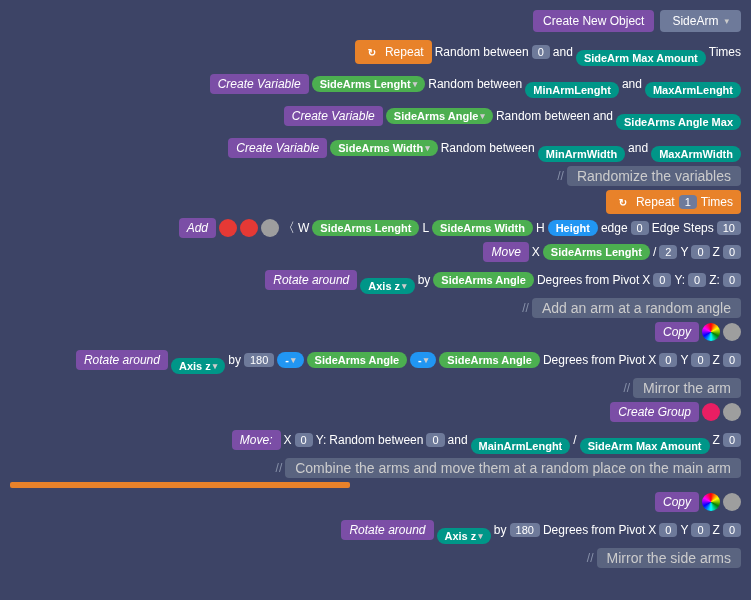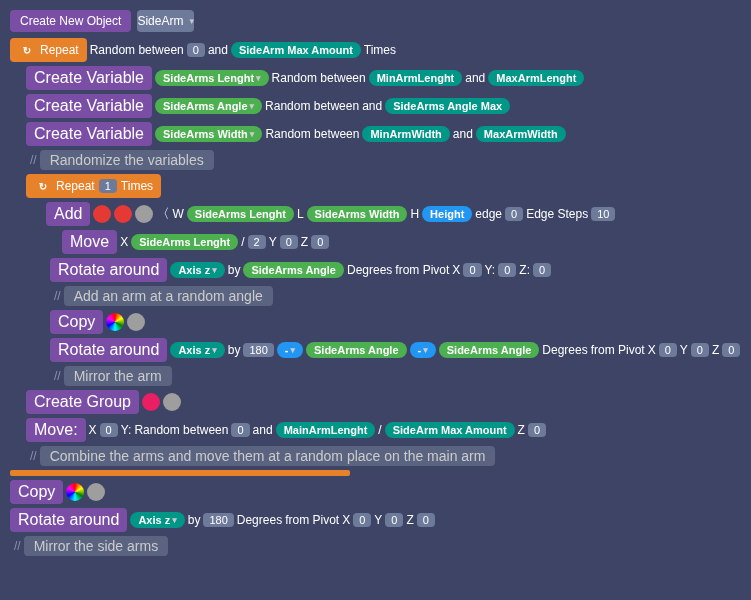--- a/index.html
+++ b/index.html
@@ -13,46 +13,48 @@
       padding: 10px;
       overflow: hidden;
     }
 
     .block-row {
       display: flex;
       align-items: center;
       flex-wrap: wrap;
       margin-bottom: 4px;
       gap: 3px;
+      justify-content: flex-end;
     }
 
     .block {
       display: inline-flex;
       align-items: center;
       padding: 3px 8px;
       border-radius: 4px;
-      font-size: 16px;
+      font-size: 12px;
       font-weight: 500;
       gap: 3px;
       white-space: nowrap;
+      font-style: italic;
     }
 
     .block-purple { background: #7b4ea6; }
 
     .pill {
       display: inline-flex;
       align-items: center;
       padding: 2px 8px;
       border-radius: 12px;
       font-size: 11px;
       font-weight: 600;
     }
     .pill-green { background: #4caf50; color: #fff; }
     .pill-blue { background: #2196f3; color: #fff; }
-    .pill-teal { background: #009688; color: #fff; }
+    .pill-teal { background: #009688; color: #fff; margin-top: 12px; }
 
     .repeat-block {
       display: inline-flex;
       align-items: center;
       background: #e8822a;
       border-radius: 4px;
       padding: 3px 8px;
       gap: 4px;
     }
 
@@ -108,21 +110,21 @@
       background: #7b4ea6;
       border-radius: 4px;
       padding: 4px 10px;
       font-size: 12px;
       color: #fff;
       cursor: pointer;
     }
     .sidearm-dropdown {
       background: #6e7a9a;
       border-radius: 4px;
-      padding: 4px 0;
+      padding: 4px 12px;
       font-size: 12px;
       color: #fff;
       display: inline-flex;
       align-items: center;
       gap: 4px;
       cursor: pointer;
     }
 
     .orange-badge {
       background: #e8822a;

